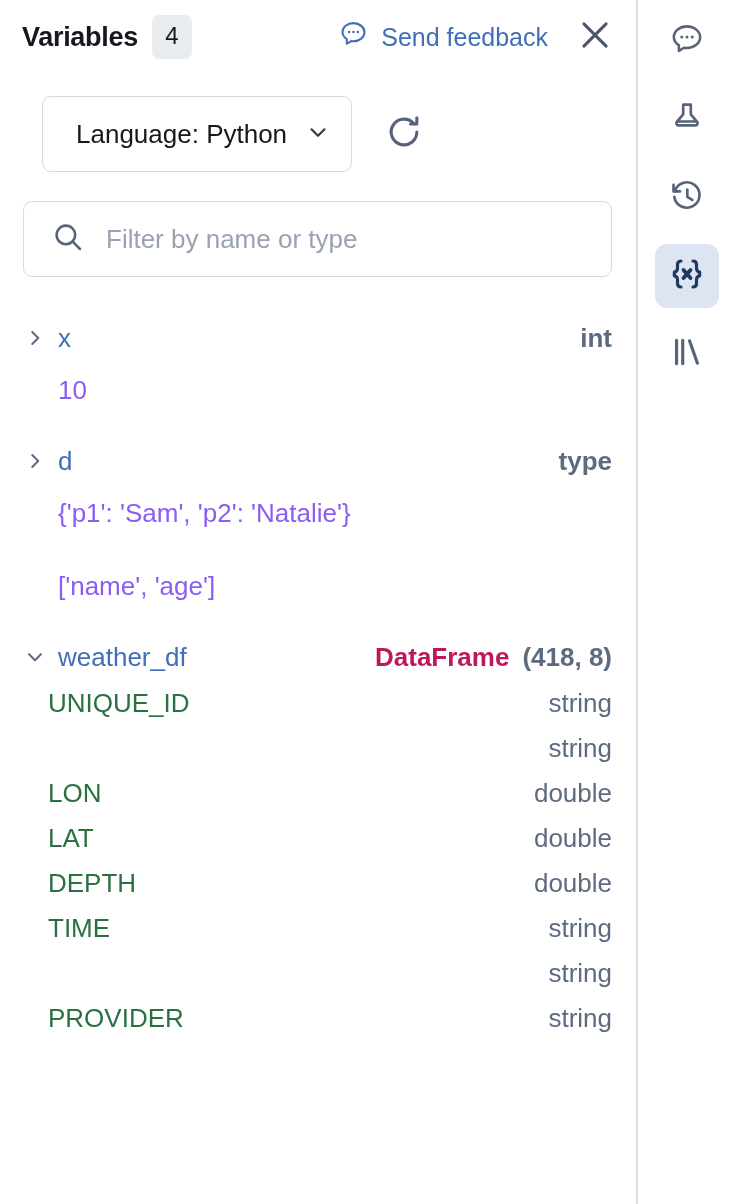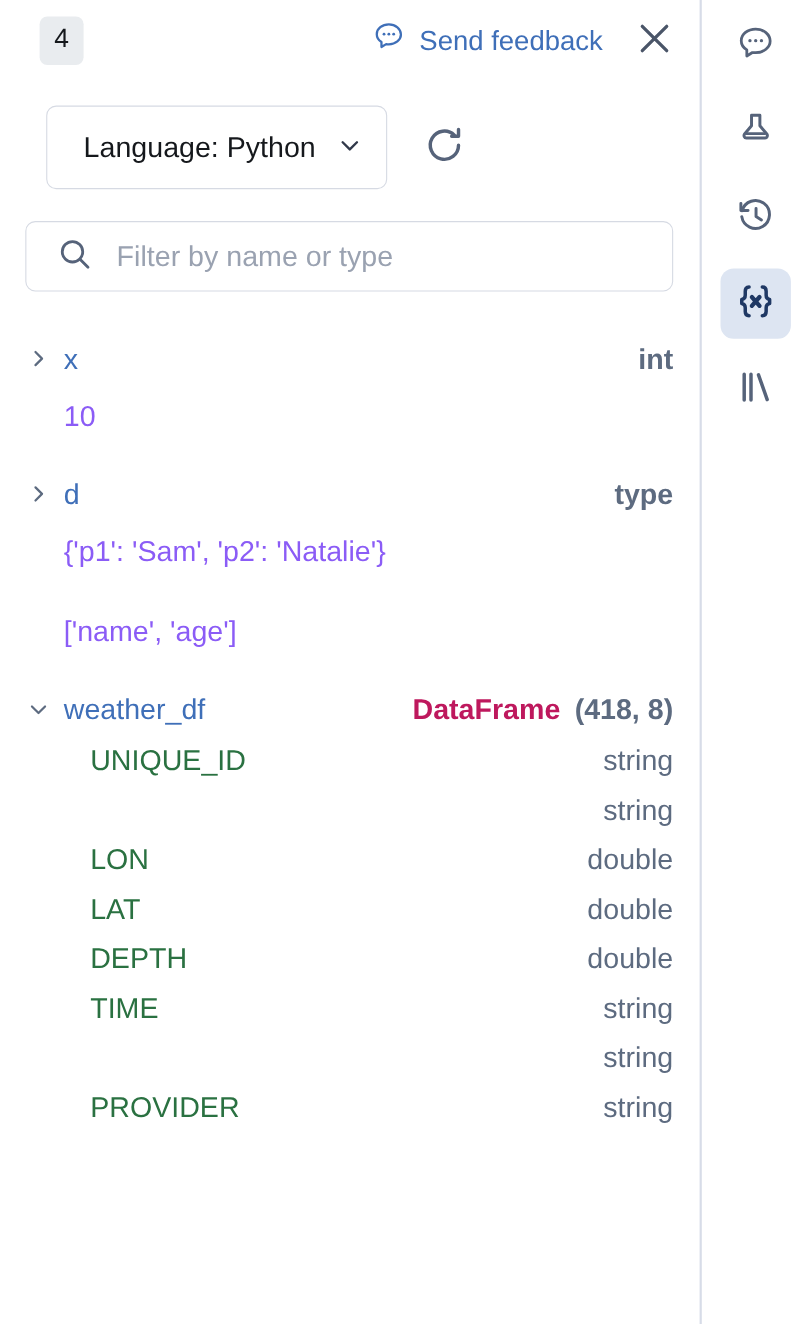--- a/index.html
+++ b/index.html
@@ -99,21 +99,21 @@
     width: 52px;
     height: 52px;
     cursor: pointer;
   }
 
   
   .filter-wrap { padding: 29px 24px 0 23px; }
   .filter-box {
     display: flex;
     align-items: center;
-    height: 64px;
+    height: 76px;
     border: 1px solid #d6dae3;
     border-radius: 9px;
     padding: 0 0 0 26px;
     gap: 20px;
     background: #fff;
   }
   .filter-input {
     flex: 1;
     border: none;
     outline: none;
@@ -172,21 +172,21 @@
     overflow: hidden;
     text-overflow: ellipsis;
   }
   .var-entry + .var-entry { margin-top: 30px; }
 
   
   .fields { margin-top: 6px; }
   .field-row {
     display: flex;
     align-items: baseline;
-    padding: 0 24px 0 82px;
+    padding: 0 24px 0 48px;
     height: 45px;
   }
   .field-name {
     color: #2a7141;
     font-size: 26px;
     white-space: nowrap;
   }
   .field-type {
     margin-left: auto;
     color: #5d6b80;
@@ -217,20 +217,21 @@
   .rail-btn.active { background: #dde5f2; }
 </style>
 </head>
 <body>
 
 <div id="app">
 
   <div class="panel">
 
     <div class="panel-header">
+      <span class="panel-title">Variables</span>
       <span class="count-badge">4</span>
       <span class="header-spacer"></span>
 
       <div class="feedback-link">
         <span class="feedback-icon">
           <svg width="31" height="31" viewBox="0 0 24 24" fill="none">
             <path d="M12 3.2c-4.7 0-8.5 3.1-8.5 6.9 0 2.2 1.3 4.2 3.3 5.5v3.6l3.3-2.1c.6.1 1.2.15 1.9.15 4.7 0 8.5-3.1 8.5-6.9S16.7 3.2 12 3.2z" stroke="#3f6fb8" stroke-width="1.6" stroke-linejoin="round"></path>
             <circle cx="8.6" cy="10.1" r="1" fill="#3f6fb8"></circle>
             <circle cx="12" cy="10.1" r="1" fill="#3f6fb8"></circle>
             <circle cx="15.4" cy="10.1" r="1" fill="#3f6fb8"></circle>

